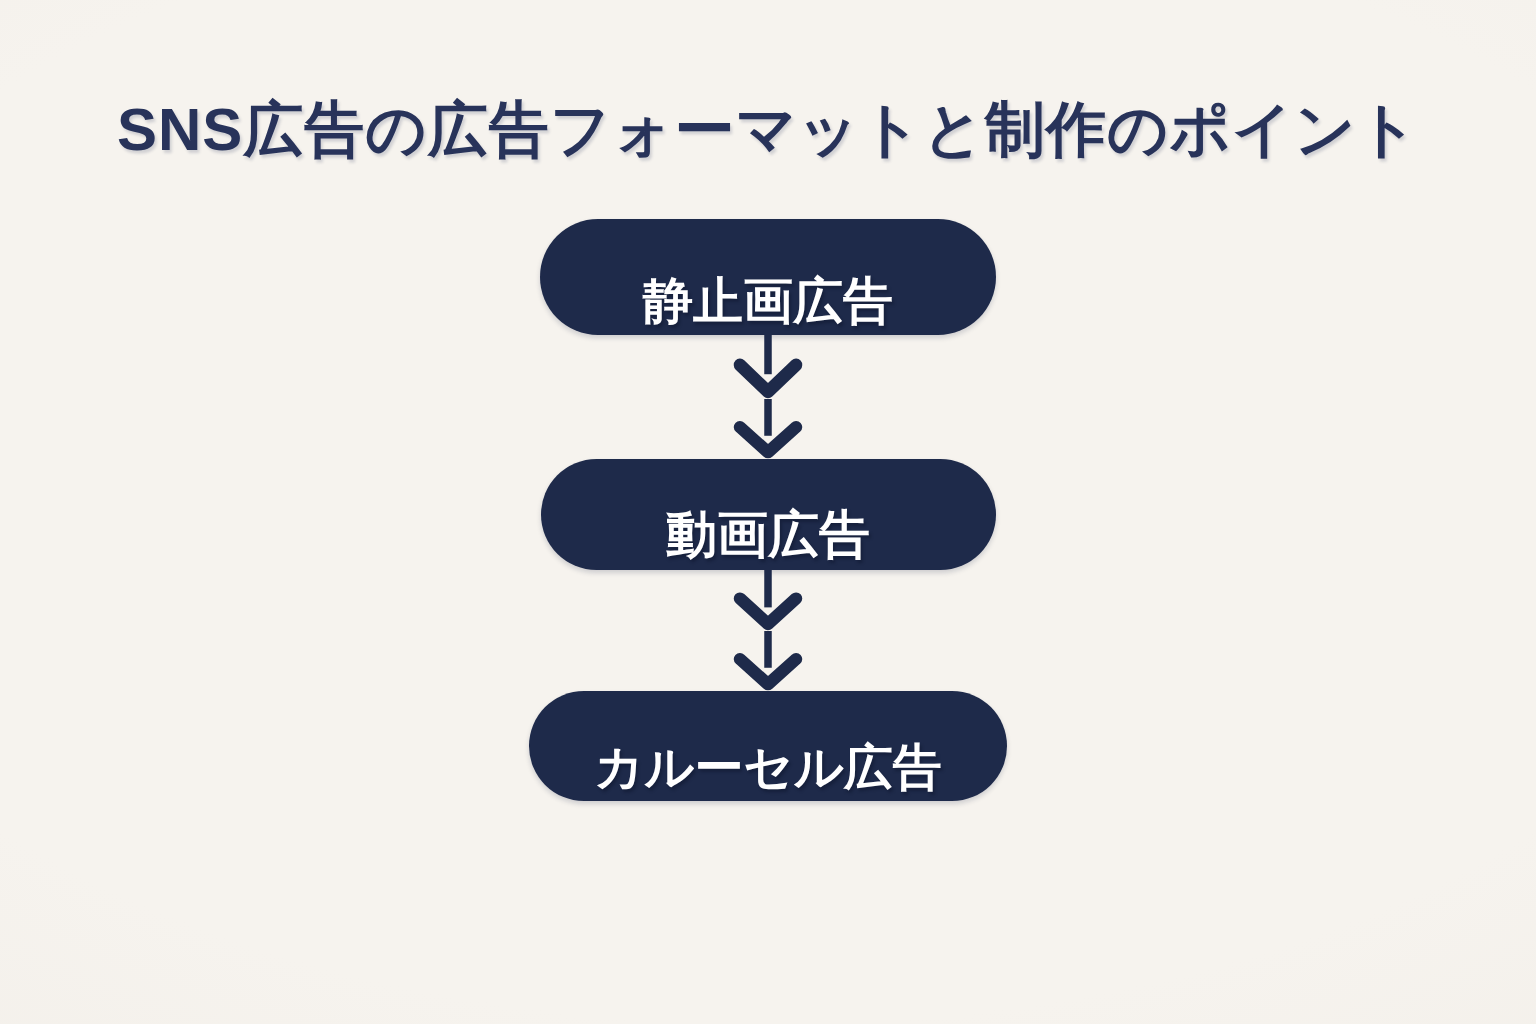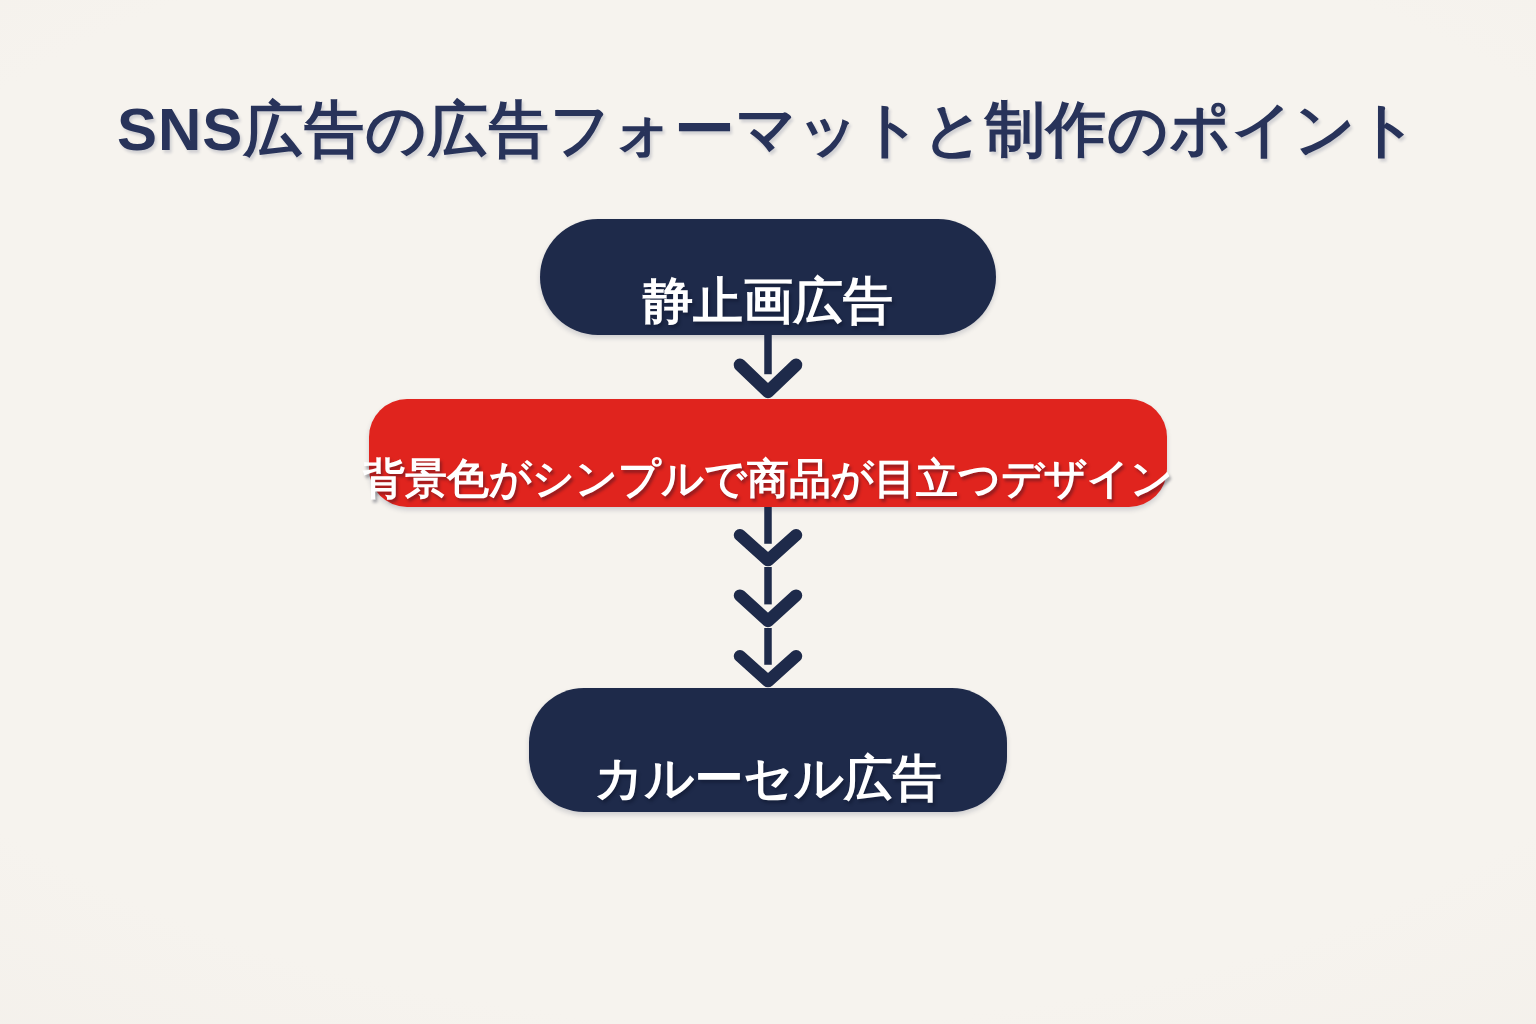--- a/index.html
+++ b/index.html
@@ -47,21 +47,21 @@
     white-space: nowrap;
     text-shadow: 2px 3px 3px rgba(10, 15, 35, 0.35);
     box-shadow: 0 3px 5px rgba(30, 40, 70, 0.18);
   }
   .node.navy { background: #1e2a4a; }
   .node.red  { background: #e0241e; }
   .node-0 { width: 456px; height: 116px; border-radius: 58px; font-size: 50px; }
   .node-1 { width: 798px; height: 108px; border-radius: 38px; font-size: 42px; }
   .node-2 { width: 455px; height: 111px; border-radius: 56px; font-size: 51px; }
   .node-3 { width: 655px; height:  94px; border-radius: 36px; font-size: 41px; }
-  .node-4 { width: 478px; height: 124px; border-radius: 55px; font-size: 49px; }
+  .node-4 { width: 478px; height: 110px; border-radius: 55px; font-size: 49px; }
   .arrow {
     display: flex;
     align-items: stretch;
     justify-content: center;
   }
   .arrow-0 { height: 64px; }
   .arrow-1 { height: 60px; }
   .arrow-2 { height: 61px; }
   .arrow-3 { height: 60px; }
   .arrow svg { display: block; height: 100%; }
@@ -79,31 +79,31 @@
       <span>静止画広告</span>
     </div>
 
     <div class="arrow arrow-0">
       <svg viewBox="0 0 90 62" width="90" preserveAspectRatio="none" aria-hidden="true">
         <path d="M45 0 L45 38" stroke="#1e2a4a" stroke-width="7.5" fill="none"></path>
         <path d="M17 29 L45 55 L73 29" stroke="#1e2a4a" stroke-width="12.5" fill="none" stroke-linecap="round" stroke-linejoin="round"></path>
       </svg>
     </div>
 
-    <div class="node red node-1">
-      <span>背景色がシンプルで商品が目立つデザイン</span>
-    </div>
 
     <div class="arrow arrow-1">
       <svg viewBox="0 0 90 62" width="90" preserveAspectRatio="none" aria-hidden="true">
         <path d="M45 0 L45 38" stroke="#1e2a4a" stroke-width="7.5" fill="none"></path>
         <path d="M17 29 L45 55 L73 29" stroke="#1e2a4a" stroke-width="12.5" fill="none" stroke-linecap="round" stroke-linejoin="round"></path>
       </svg>
     </div>
 
+    <div class="node navy node-2">
+      <span>動画広告</span>
+    </div>
 
     <div class="arrow arrow-2">
       <svg viewBox="0 0 90 62" width="90" preserveAspectRatio="none" aria-hidden="true">
         <path d="M45 0 L45 38" stroke="#1e2a4a" stroke-width="7.5" fill="none"></path>
         <path d="M17 29 L45 55 L73 29" stroke="#1e2a4a" stroke-width="12.5" fill="none" stroke-linecap="round" stroke-linejoin="round"></path>
       </svg>
     </div>
 
 
     <div class="arrow arrow-3">

